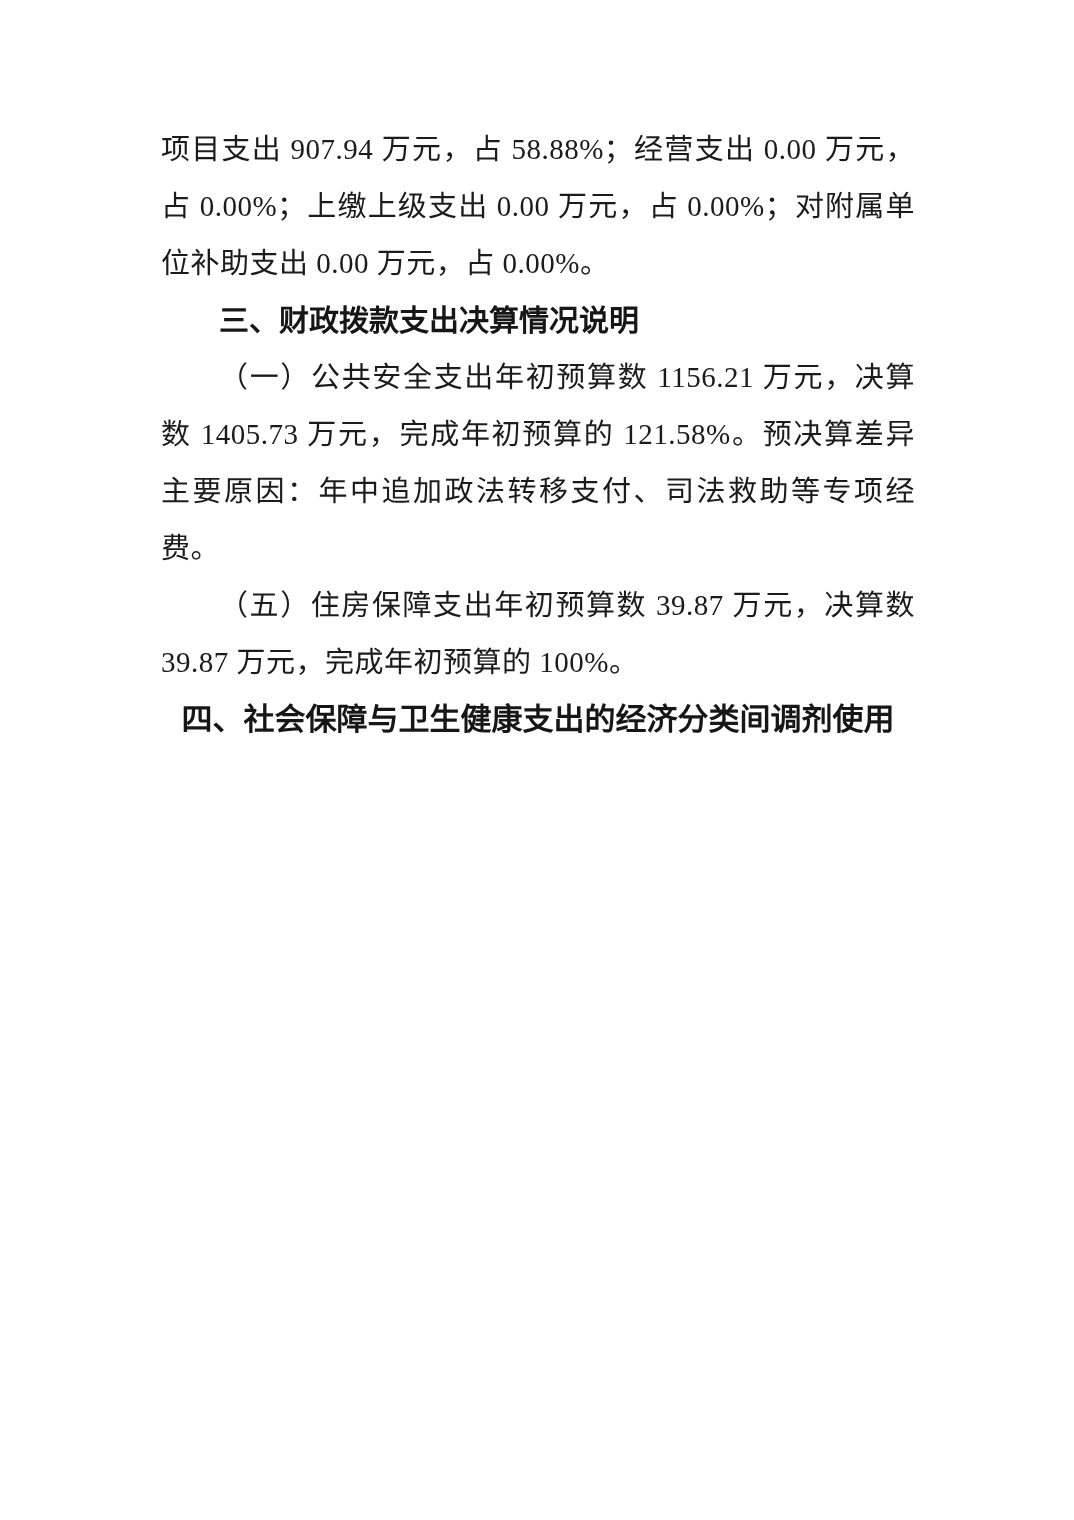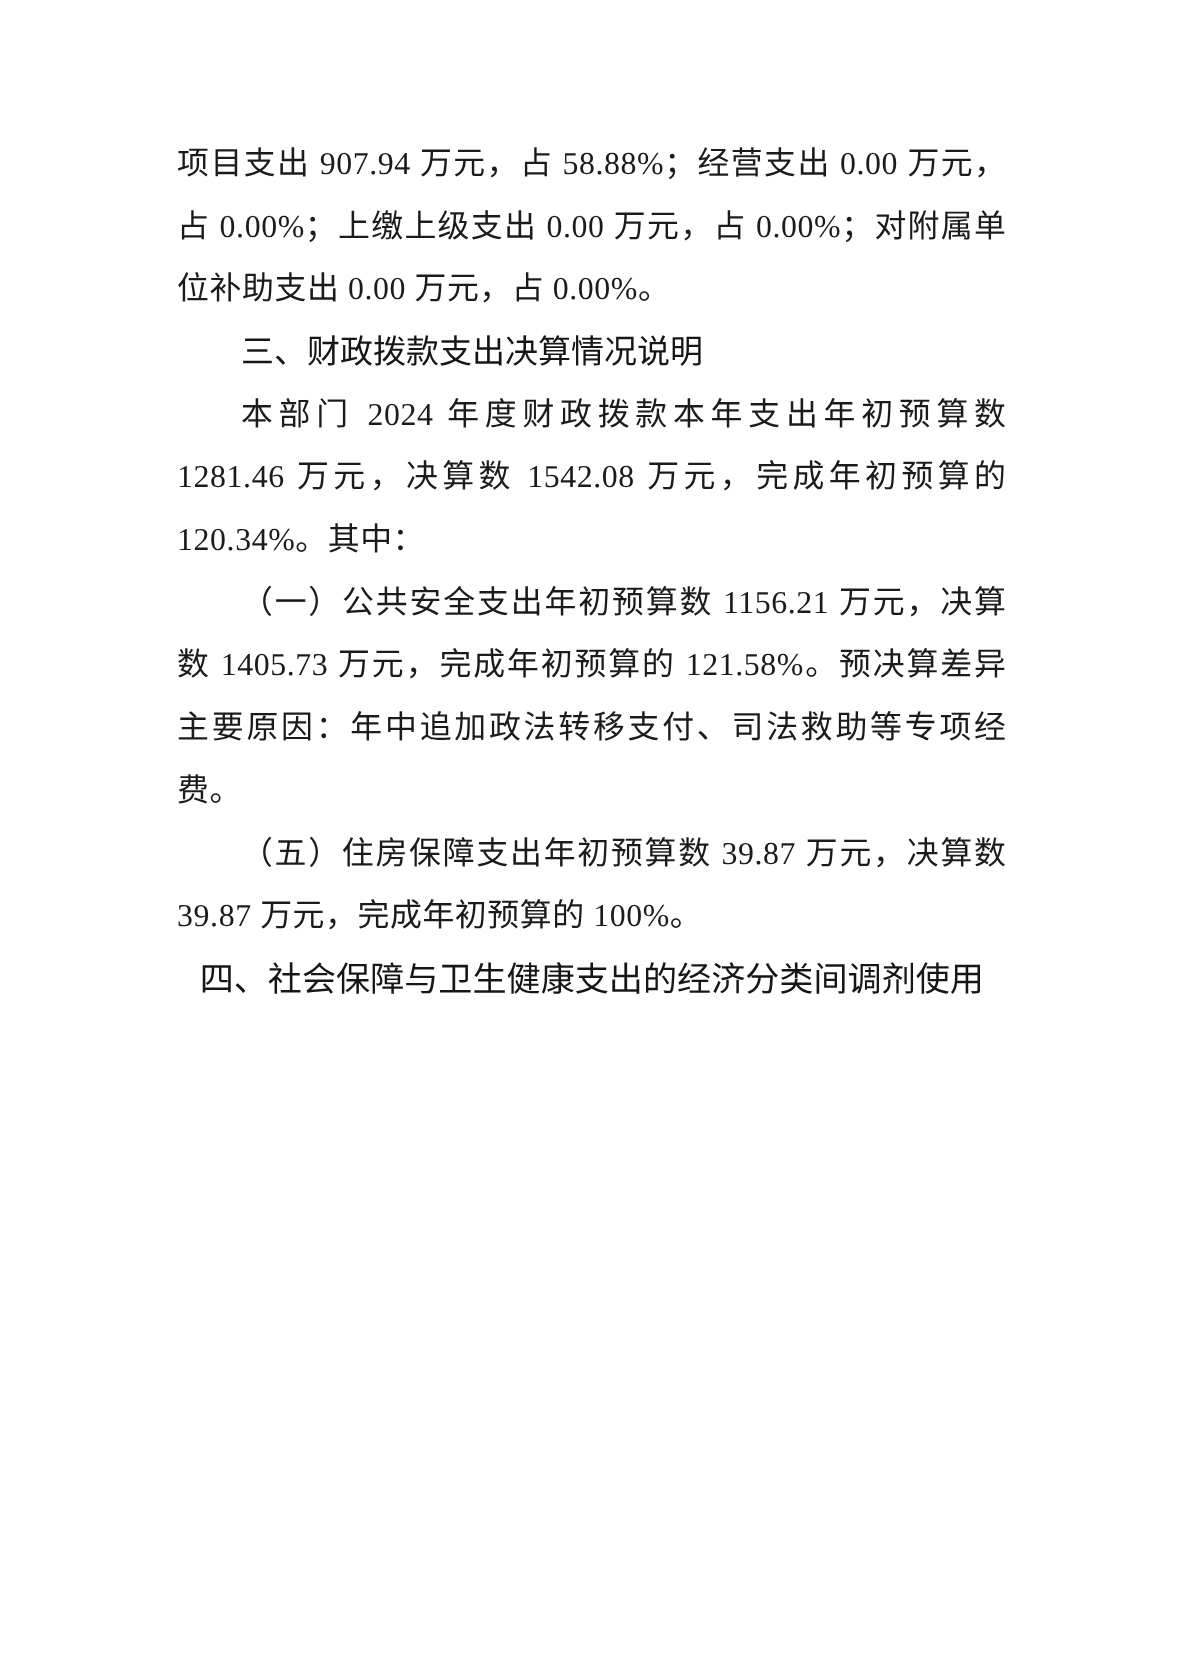--- a/index.html
+++ b/index.html
@@ -33,21 +33,21 @@
     text-align-last: left;
     letter-spacing: 0.5px;
     word-break: normal;
   }
   .para.indent {
     text-indent: 58px;
   }
   .hd {
     margin: 0;
     font-family: "Liberation Sans", "DejaVu Sans", sans-serif;
-    font-weight: 400;
+    font-weight: 700;
     font-size: 30px;
     line-height: 57px;
     color: #161616;
   }
   .hd-left {
     text-indent: 58px;
     text-align: left;
   }
   .hd-center {
     text-align: center;
@@ -69,21 +69,20 @@
 </head>
 <body>
 
 <div class="page">
   <div class="content">
 
     <p class="para">项目支出 907.94 万元，占 58.88%；经营支出 0.00 万元，占 0.00%；上缴上级支出 0.00 万元，占 0.00%；对附属单位补助支出 0.00 万元，占 0.00%。</p>
 
     <h3 class="hd hd-left">三、财政拨款支出决算情况说明</h3>
 
-    <p class="para indent">本部门 2024 年度财政拨款本年支出年初预算数 1281.46 万元，决算数 1542.08 万元，完成年初预算的 120.34%。其中：</p>
 
     <p class="para indent">（一）公共安全支出年初预算数 1156.21 万元，决算数 1405.73 万元，完成年初预算的 121.58%。预决算差异主要原因：年中追加政法转移支付、司法救助等专项经费。</p>
 
 
 
 
     <p class="para indent">（五）住房保障支出年初预算数 39.87 万元，决算数 39.87 万元，完成年初预算的 100%。</p>
 
     <h3 class="hd hd-center">四、社会保障与卫生健康支出的经济分类间调剂使用</h3>
 

